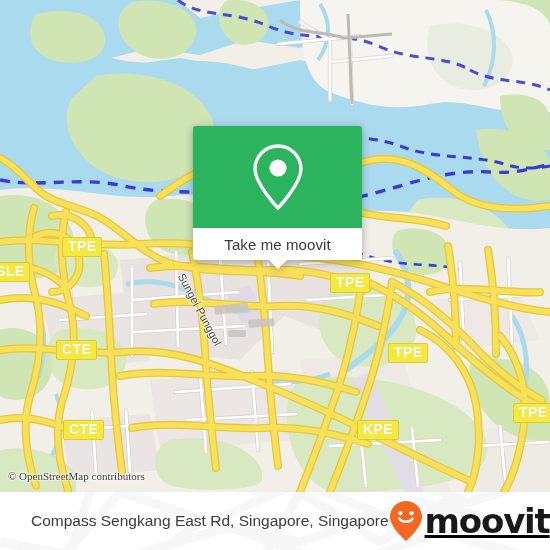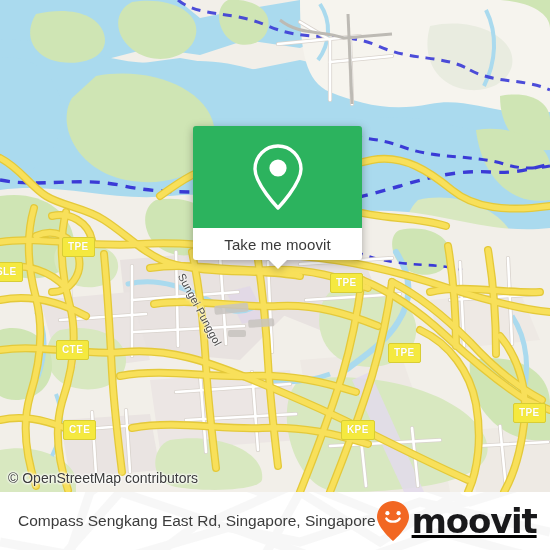--- a/index.html
+++ b/index.html
@@ -14,21 +14,21 @@
   #map{position:absolute;left:0;top:0;width:550px;height:492px;overflow:hidden;background:#f2efe9;}
   #map svg{display:block;}
 
   
   .shield{
     position:absolute;
     background:#f5e93f;
     border:1px solid #d8cd35;
     border-radius:2px;
     color:#ffffff;
-    font-size:10px;
+    font-size:14px;
     font-weight:bold;
     letter-spacing:.4px;
     line-height:15px;
     height:15px;
     padding:1px 5px 2px 5px;
     text-align:center;
     font-family:"Liberation Sans","DejaVu Sans",sans-serif;
     text-shadow:0 0 1px rgba(0,0,0,.15);
     box-sizing:content-box;
   }
@@ -40,22 +40,22 @@
     color:#4a4a4a;
     white-space:nowrap;
     font-family:"Liberation Sans","DejaVu Sans",sans-serif;
     text-shadow:0 0 3px #fff,0 0 3px #fff,0 0 2px #fff;
     letter-spacing:.2px;
   }
 
   
   #attribution{
     position:absolute;left:8px;top:470px;
-    font-size:14px;color:#3b3b3b;
-    font-family:Liberation Sans, sans-serif;
+    font-size:11px;color:#3b3b3b;
+    font-family:Liberation Serif, serif;
     text-shadow:0 0 3px #fff,0 0 3px #fff,0 0 3px #fff,0 0 2px #fff;
     z-index:30;
   }
 
   
   #popup{
     position:absolute;left:193px;top:126px;width:169px;
     z-index:40;
     filter:drop-shadow(0 2px 4px rgba(0,0,0,.30));
   }
@@ -85,21 +85,21 @@
 
   
   #footer{
     position:absolute;left:0;top:492px;width:550px;height:58px;
     background:#ffffff;overflow:hidden;
   }
   #footer-watermark{position:absolute;left:0;top:-470px;width:550px;height:550px;opacity:.07;}
   #footer-inner{
     position:relative;z-index:2;height:58px;
     display:flex;align-items:center;justify-content:space-between;
-    padding:0 18px 0 18px;box-sizing:border-box;
+    padding:0 18px 0 18px;box-sizing:border-box;margin-left:13px;
   }
   #footer-title{
     font-size:15.5px;color:#3c3c3c;white-space:nowrap;
     font-family:"Liberation Sans","DejaVu Sans",sans-serif;
   }
   #brand{display:flex;align-items:center;gap:2px;text-decoration:underline;}
   #brand-word{
     font-size:34px;line-height:34px;color:#19191b;font-weight:bold;
     letter-spacing:-1.2px;
     font-family:"DejaVu Sans","Liberation Sans",sans-serif;
@@ -347,21 +347,21 @@
         </g>
       </g>
     </svg>
 
     <div class="shield" style="left:-10px;top:262px;">SLE</div>
     <div class="shield" style="left:62px;top:237px;">TPE</div>
     <div class="shield" style="left:56px;top:340px;">CTE</div>
     <div class="shield" style="left:63px;top:420px;">CTE</div>
     <div class="shield" style="left:330px;top:273px;">TPE</div>
     <div class="shield" style="left:388px;top:343px;">TPE</div>
-    <div class="shield" style="left:341px;top:420px;">KPE</div>
+    <div class="shield" style="left:357px;top:420px;">KPE</div>
     <div class="shield" style="left:513px;top:403px;">TPE</div>
 
     <div class="road-label" style="left:181px;top:268px;transform:rotate(62deg);transform-origin:0 50%;">Sungei Punggol</div>
   </div>
 
   <div id="attribution">© OpenStreetMap contributors</div>
 
   <div id="popup">
     <div id="popup-head">
       <svg width="58" height="70" viewBox="0 0 58 70">

